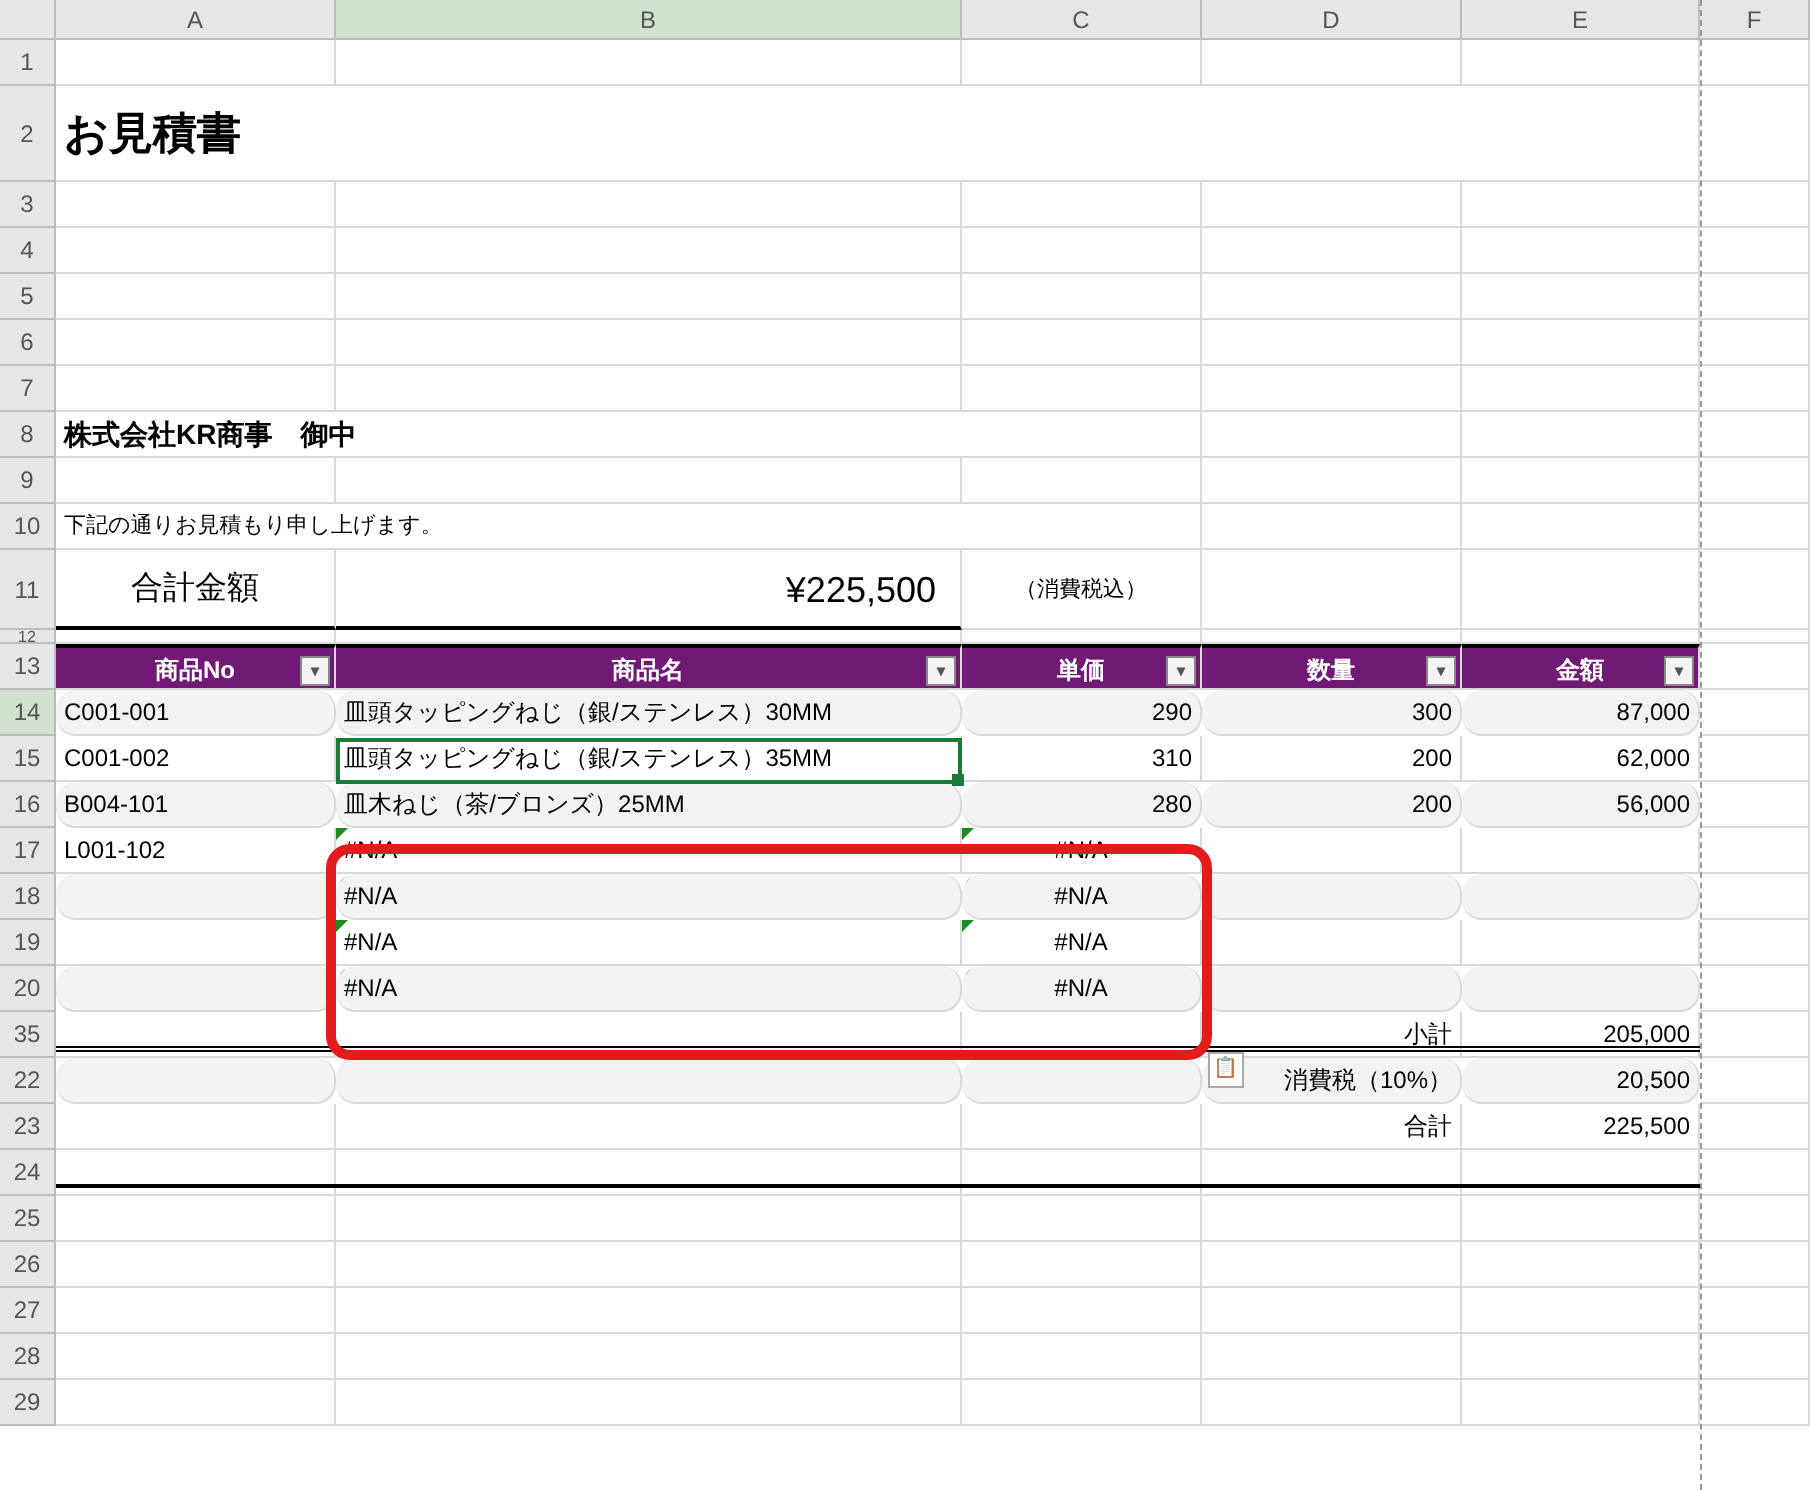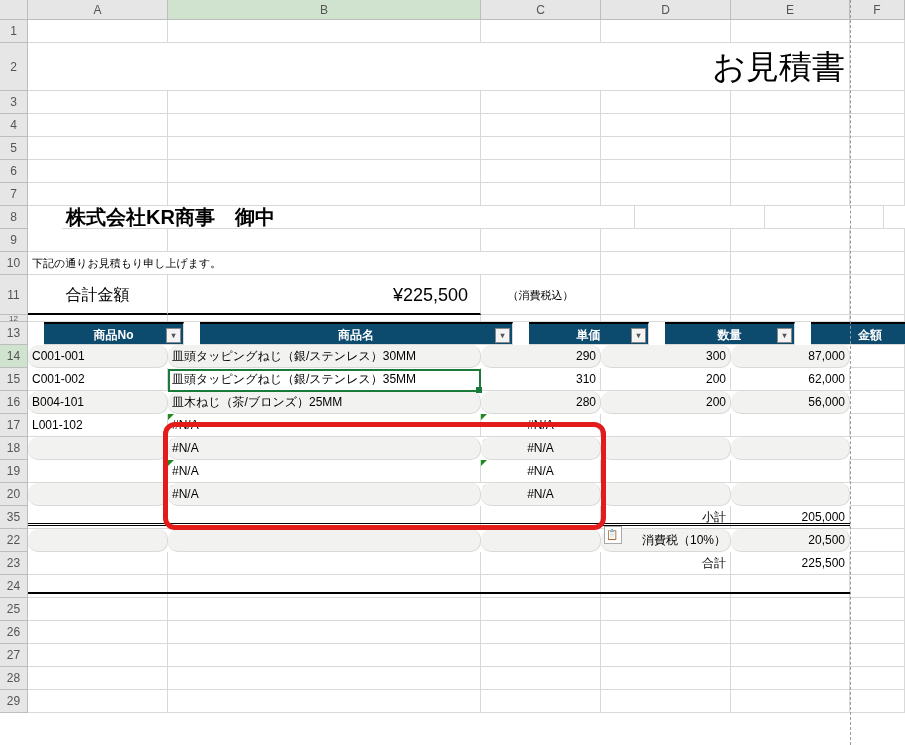--- a/index.html
+++ b/index.html
@@ -79,29 +79,28 @@
   .cD { width: 130px; }
   .cE { width: 119px; }
   .cF { width: 55px; }
 
   
   .row.r2 { height: 48px; }
   .row.r11 { height: 40px; }
   .row.r12 { height: 7px; }
 
   .title {
-    font-size: 33px;
-    font-weight: normal;
-    text-align: right;
+    font-size: 22px;
+    font-weight: bold;
+    text-align: left;
     line-height: 48px;
   }
   .company {
     font-weight: bold;
-    font-size: 20px;
-    margin-left: 34px;
+    font-size: 14px;
   }
   .memo { font-size: 11px; }
 
   .total-label {
     font-size: 16px;
     text-align: center;
     line-height: 40px;
     border-bottom: 2px solid #000;
     background: #fff;
   }
@@ -113,30 +112,29 @@
     padding-right: 12px;
   }
   .tax-note {
     font-size: 11px;
     text-align: center;
     line-height: 40px;
   }
 
   
   .th {
-    background: #0c4a6e;
+    background: #701a75;
     color: #fff;
     font-weight: bold;
     text-align: center;
     line-height: 23px;
     position: relative;
     border-right: 1px solid #d9d9d9;
     border-bottom: 1px solid #d9d9d9;
     padding: 0 4px;
-    margin-left: 16px;
   }
   .filter {
     position: absolute;
     right: 2px; top: 4px;
     width: 15px; height: 15px;
     background: #f4f4f4;
     border: 1px solid #888;
     font-size: 8px;
     line-height: 13px;
     text-align: center;

